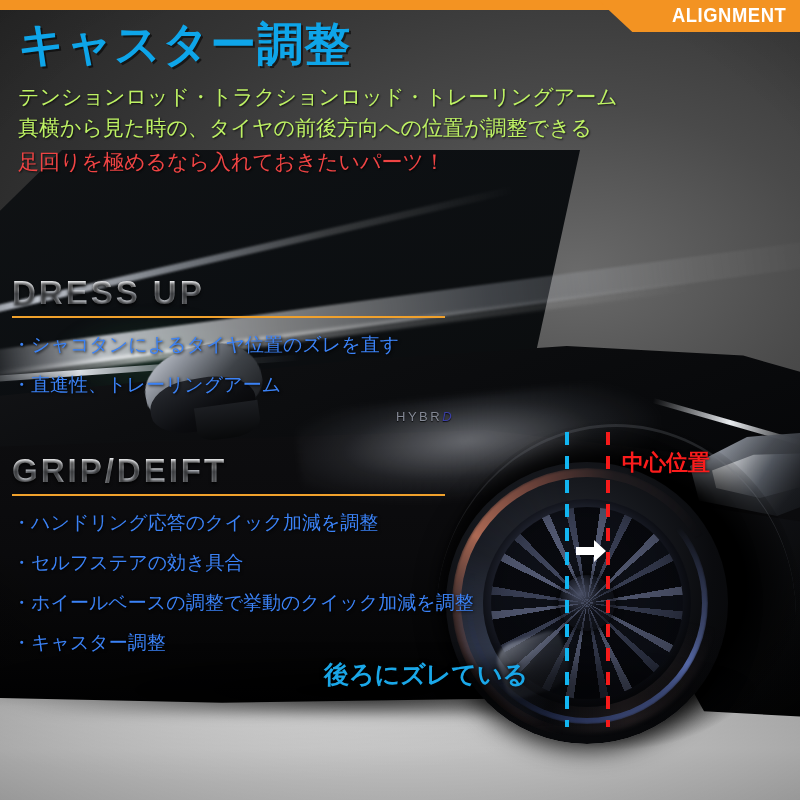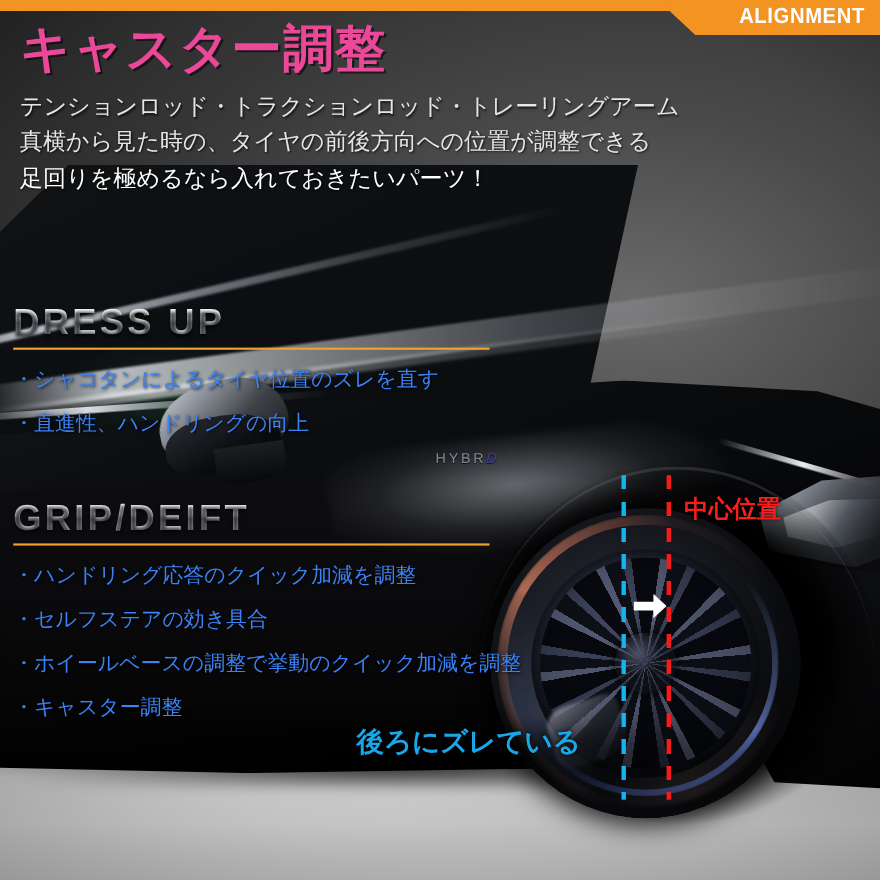--- a/index.html
+++ b/index.html
@@ -273,33 +273,33 @@
     font-family:"Liberation Sans","DejaVu Sans",sans-serif;
     font-stretch:condensed;
     transform:scaleX(.92);
     transform-origin:right center;
   }
 
   
   .header { position:absolute; left:0; top:0; width:800px; }
   .title {
     position:absolute; left:18px; top:14px;
-    font-size:46px; font-weight:700; color:#ec4899;
+    font-size:46px; font-weight:700; color:#0ea5e9;
     letter-spacing:1px;
     text-shadow:2px 2px 0 rgba(0,0,0,.55);
     white-space:nowrap;
   }
   .subline {
     position:absolute; left:18px;
-    font-size:21px; color:#e5e5e5; white-space:nowrap;
+    font-size:21px; color:#bef264; white-space:nowrap;
     text-shadow:1px 1px 2px rgba(0,0,0,.75);
   }
   .subline.l1 { top:83px; }
   .subline.l2 { top:114px; }
-  .subline.l3 { top:148px; color:#ffffff; }
+  .subline.l3 { top:148px; color:#ef4444; }
 
   
   .section { position:absolute; left:12px; }
   .sec-head {
     font-size:33px; font-weight:700; letter-spacing:3px;
     color:#d4d6da;
     background:linear-gradient(to bottom,#ffffff 0%, #e6e8ec 42%, #9ea2aa 52%, #c9ccd2 72%, #8e9298 100%);
     -webkit-background-clip:text;
     background-clip:text;
     -webkit-text-fill-color:transparent;
@@ -424,21 +424,21 @@
     <div class="title">キャスター調整</div>
     <div class="subline l1">テンションロッド・トラクションロッド・トレーリングアーム</div>
     <div class="subline l2">真横から見た時の、タイヤの前後方向への位置が調整できる</div>
     <div class="subline l3">足回りを極めるなら入れておきたいパーツ！</div>
   </div>
 
   <div class="section sec-dressup">
     <div class="sec-head">DRESS UP</div>
     <div class="sec-rule"></div>
     <div class="bullet">・シャコタンによるタイヤ位置のズレを直す</div>
-    <div class="bullet">・直進性、ハンドリングの向上</div>
+    <div class="bullet">・直進性、トレーリングアーム</div>
   </div>
 
   <div class="section sec-grip">
     <div class="sec-head">GRIP/DEIFT</div>
     <div class="sec-rule"></div>
     <div class="bullet">・ハンドリング応答のクイック加減を調整</div>
     <div class="bullet">・セルフステアの効き具合</div>
     <div class="bullet">・ホイールベースの調整で挙動のクイック加減を調整</div>
     <div class="bullet">・キャスター調整</div>
   </div>

